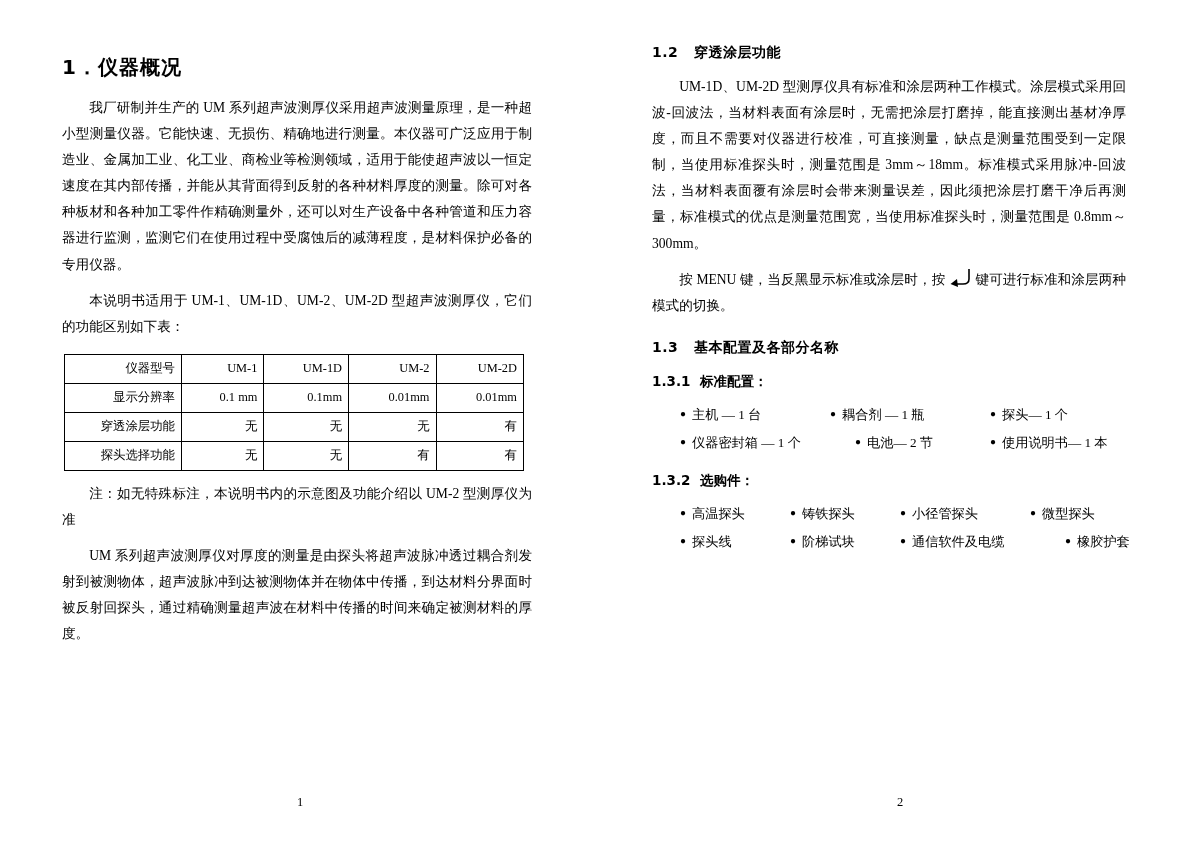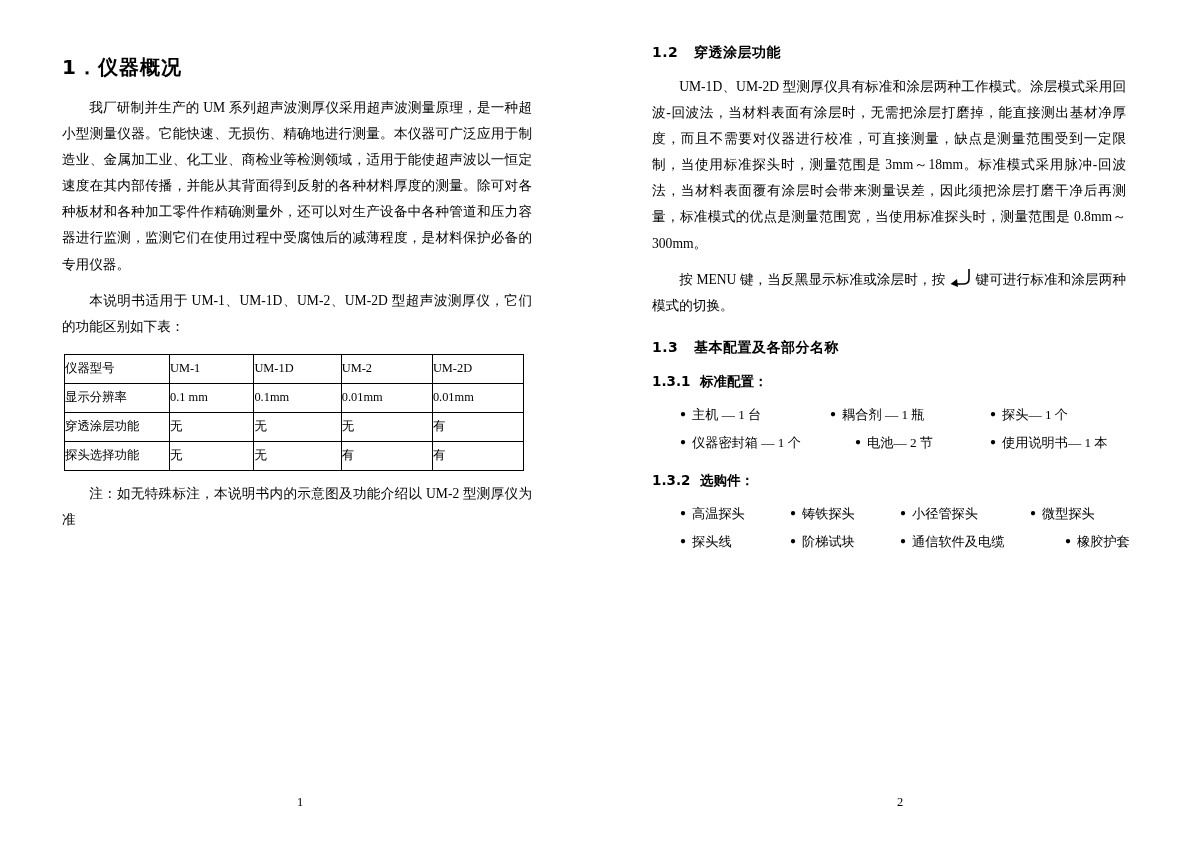--- a/index.html
+++ b/index.html
@@ -69,22 +69,22 @@
     text-indent: 2em;
   }
   table.spec {
     border-collapse: collapse;
     margin: 14px 0 10px 2px;
     width: 460px;
     font-size: 12.4px;
   }
   table.spec td {
     border: 1px solid #000;
-    text-align: left;
-    padding: 5px 0;
+    text-align: right;
+    padding: 5px 6px;
     height: 18px;
   }
   table.spec td.rowhead {
     width: 104px;
   }
   ul.bullets {
     list-style: none;
     margin: 6px 0 4px 0;
     padding: 0;
   }
@@ -168,20 +168,21 @@
           <td>无</td>
           <td>有</td>
           <td>有</td>
         </tr>
       </tbody>
     </table>
 
     <p class="body">注：如无特殊标注，本说明书内的示意图及功能介绍以 UM-2 型测厚仪为准</p>
 
 
+    <p class="body">UM 系列超声波测厚仪对厚度的测量是由探头将超声波脉冲透过耦合剂发射到被测物体，超声波脉冲到达被测物体并在物体中传播，到达材料分界面时被反射回探头，通过精确测量超声波在材料中传播的时间来确定被测材料的厚度。</p>
 
     <div class="pagenum">1</div>
   </div>
 
   <div class="col right">
     <h2 class="section" style="margin-top:4px">
       <span class="num">1.2</span><span>穿透涂层功能</span>
     </h2>
 
     <p class="body">UM-1D、UM-2D 型测厚仪具有标准和涂层两种工作模式。涂层模式采用回波-回波法，当材料表面有涂层时，无需把涂层打磨掉，能直接测出基材净厚度，而且不需要对仪器进行校准，可直接测量，缺点是测量范围受到一定限制，当使用标准探头时，测量范围是 3mm～18mm。标准模式采用脉冲-回波法，当材料表面覆有涂层时会带来测量误差，因此须把涂层打磨干净后再测量，标准模式的优点是测量范围宽，当使用标准探头时，测量范围是 0.8mm～300mm。</p>

